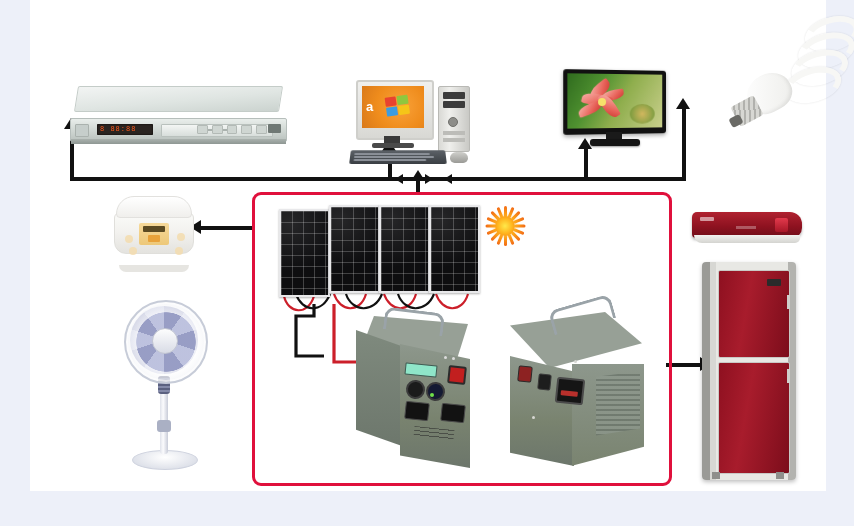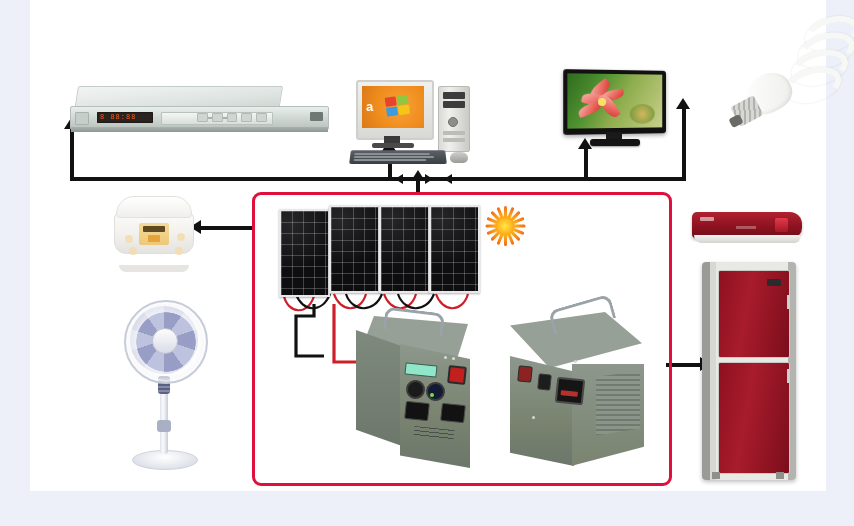--- a/index.html
+++ b/index.html
@@ -19,23 +19,23 @@
   
   .wire{position:absolute;background:#111;}
   .wire-h{height:4px;}
   .wire-v{width:4px;}
 
   
   .dvd{position:absolute;left:40px;top:86px;width:215px;height:52px;}
   .dvd-top{position:absolute;left:6px;top:0;width:203px;height:24px;
     background:linear-gradient(175deg,#f2f4f3 0%,#dfe5e2 55%,#cbd3cf 100%);
     transform:skewX(-9deg);border:1px solid #c4ccc8;border-radius:2px;}
-  .dvd-face{position:absolute;left:0px;top:20px;width:215px;height:22px;
+  .dvd-face{position:absolute;left:0px;top:32px;width:215px;height:22px;
     background:linear-gradient(180deg,#e9eeeb 0%,#d3dad6 45%,#bac2be 100%);
-    border:1px solid #b6bebb;border-radius:2px;padding-left:42px;}
+    border:1px solid #b6bebb;border-radius:2px;}
   .dvd-face:after{content:"";position:absolute;left:0;top:20px;width:100%;height:5px;
     background:linear-gradient(180deg,#aab2ae,#8e9793);}
   .dvd-disp{position:absolute;left:26px;top:5px;width:56px;height:11px;
     background:#2a2420;border-radius:1px;
     box-shadow:inset 0 0 2px #000;}
   .dvd-disp span{display:block;color:#ff5a1a;font-size:7px;letter-spacing:1px;
     font-family:"Liberation Mono",monospace;line-height:11px;padding-left:3px;}
   .dvd-tray{position:absolute;left:90px;top:5px;width:110px;height:11px;
     background:linear-gradient(180deg,#f3f6f4,#d8dedb);border:1px solid #b9c1bd;border-radius:1px;}
   .dvd-tray i{position:absolute;left:44px;top:4px;width:24px;height:2px;background:#aab2ae;}

